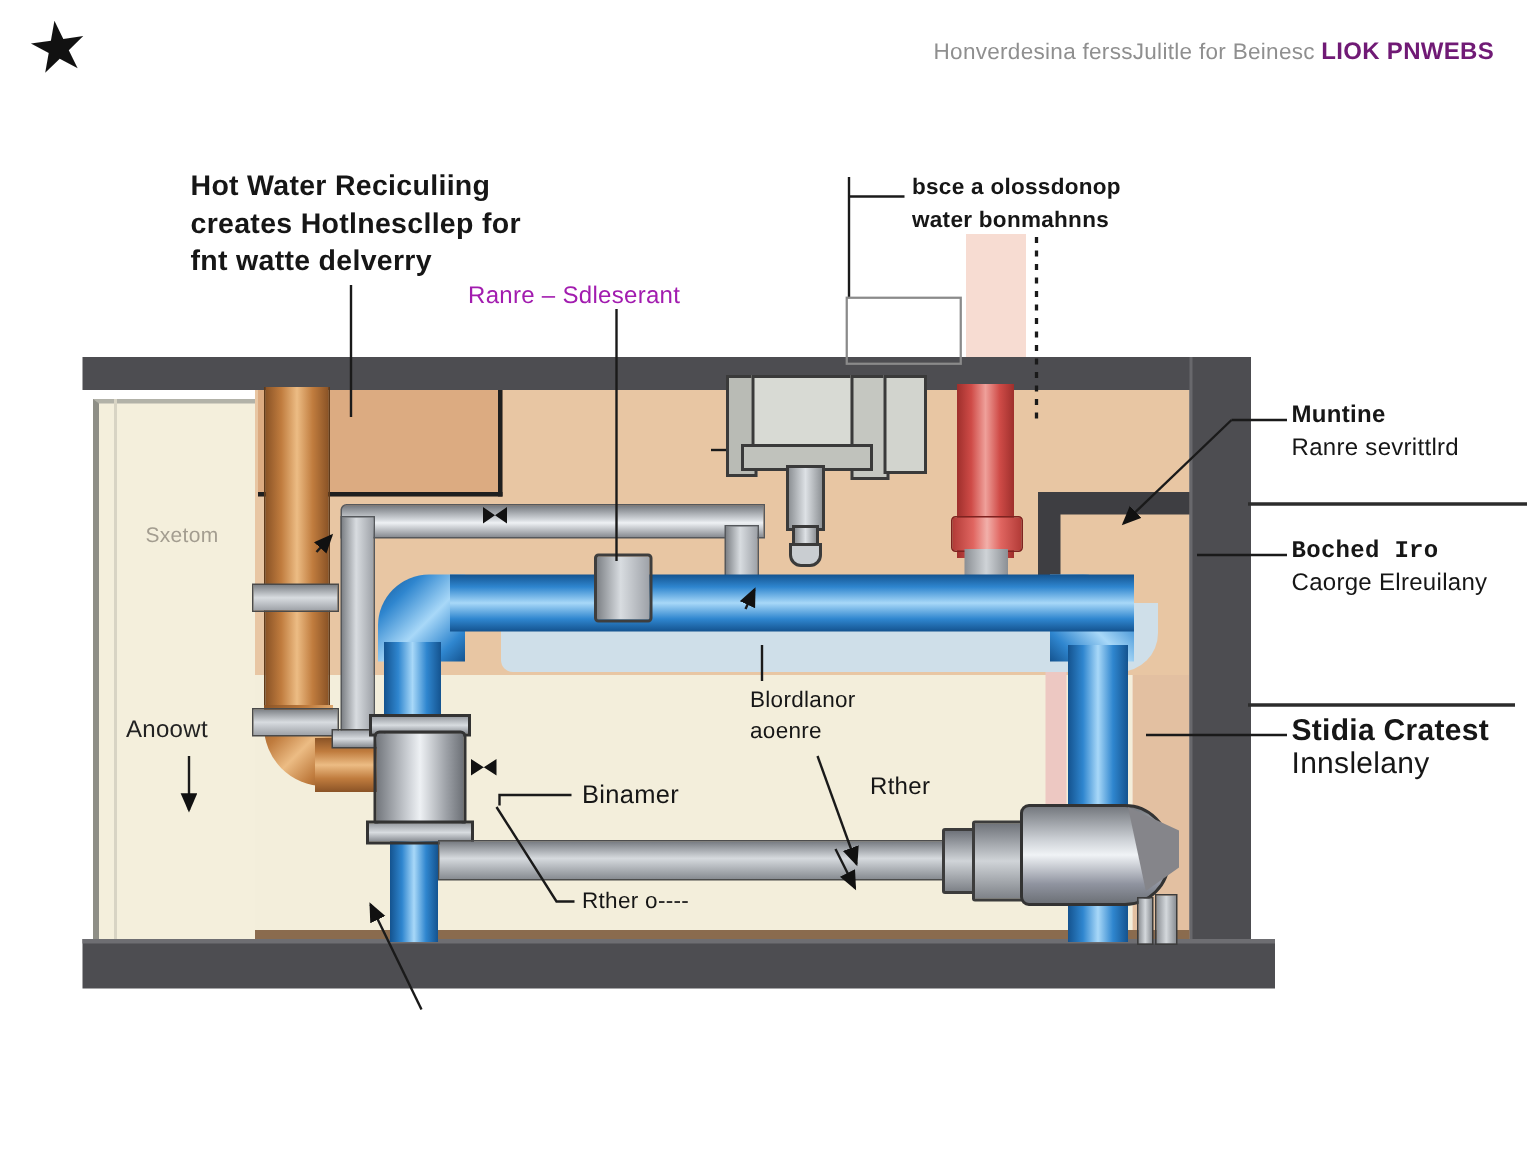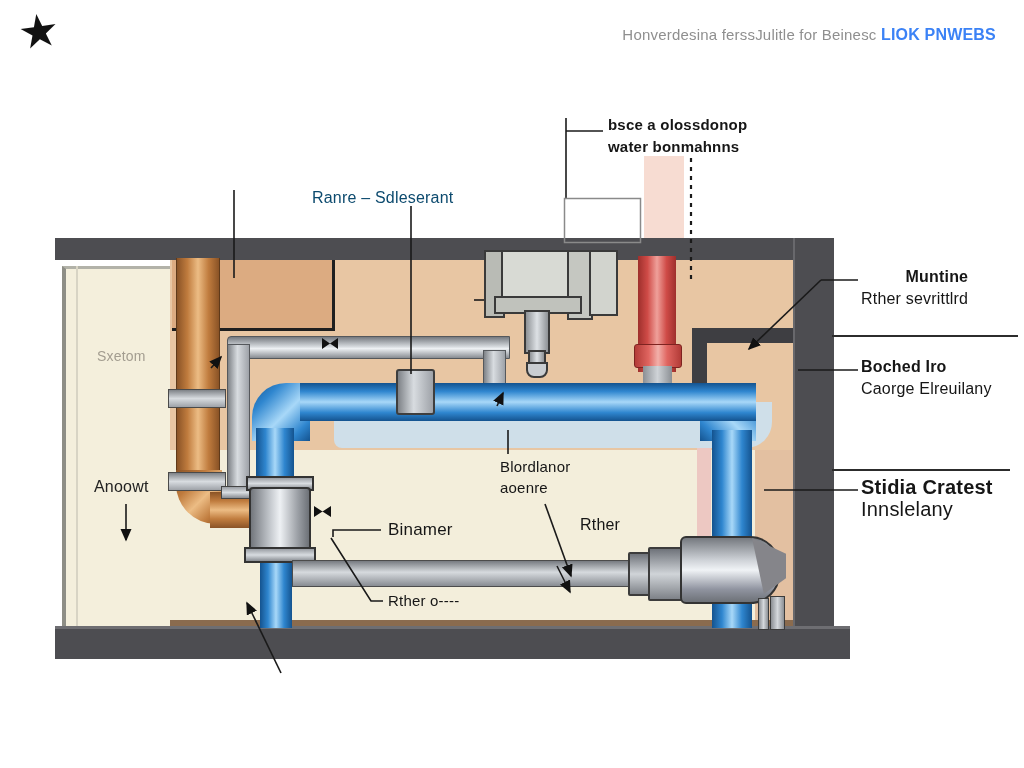--- a/index.html
+++ b/index.html
@@ -143,36 +143,41 @@
     </g>
     <g fill="#111">
       <path d="M322,338 L338,349 L338,338 L322,349 Z"></path>
       <path d="M314,506 L331,517 L331,506 L314,517 Z"></path>
     </g>
   </svg>
 
   <div class="lbl" style="left:18px;top:4px;font-size:46px;color:#111;transform:rotate(-8deg);">★</div>
 
   <div class="lbl" style="right:28px;left:auto;top:26px;position:absolute;">
-    <span style="font-size:15px;color:#8f8f8f;">Honverdesina ferssJulitle for Beinesc </span><span style="font-size:16px;color:#3b82f6;font-weight:bold;">LIOK PNWEBS</span>
-  </div>
-
+    <span style="font-size:15px;color:#8f8f8f;">Honverdesina ferssJulitle for Beinesc </span><span style="font-size:16px;color:#701a75;font-weight:bold;">LIOK PNWEBS</span>
+  </div>
+
+  <div class="lbl" style="left:127px;top:112px;font-size:19px;font-weight:bold;line-height:25px;">
+    <div>Hot Water Reciculiing</div>
+    <div>creates Hotlnescllep for</div>
+    <div>fnt watte delverry</div>
+  </div>
 
   <div class="lbl" style="left:608px;top:116px;font-size:15px;font-weight:600;">bsce a olossdonop</div>
   <div class="lbl" style="left:608px;top:138px;font-size:15px;font-weight:600;">water bonmahnns</div>
 
-  <div class="lbl" style="left:312px;top:189px;font-size:16px;color:#0c4a6e;text-align:right;">Ranre – Sdleserant</div>
-
-  <div class="lbl" style="left:861px;top:266px;font-size:16px;line-height:22px;text-align:right;">
+  <div class="lbl" style="left:312px;top:189px;font-size:16px;color:#a21caf;text-align:right;">Ranre – Sdleserant</div>
+
+  <div class="lbl" style="left:861px;top:266px;font-size:16px;line-height:22px;">
     <div style="font-weight:600;">Muntine</div>
-    <div>Rther sevrittlrd</div>
+    <div>Ranre sevrittlrd</div>
   </div>
 
   <div class="lbl" style="left:861px;top:356px;font-size:16px;line-height:22px;">
-    <div style="font-weight:600;">Boched Iro</div>
+    <div style="font-weight:600;font-family:Liberation Mono, monospace;">Boched Iro</div>
     <div>Caorge Elreuilany</div>
   </div>
 
   <div class="lbl" style="left:861px;top:476px;font-size:20px;line-height:22px;">
     <div style="font-weight:600;">Stidia Cratest</div>
     <div>Innslelany</div>
   </div>
 
   <div class="lbl" style="left:500px;top:456px;font-size:15px;line-height:21px;">
     <div>Blordlanor</div>
@@ -180,16 +185,16 @@
   </div>
 
   <div class="lbl" style="left:388px;top:520px;font-size:17px;">Binamer</div>
 
   <div class="lbl" style="left:388px;top:592px;font-size:15px;">Rther o----</div>
 
   <div class="lbl" style="left:580px;top:516px;font-size:16px;">Rther</div>
 
   <div class="lbl" style="left:97px;top:348px;font-size:14px;color:#a39d90;">Sxetom</div>
 
-  <div class="lbl" style="left:94px;top:478px;font-size:16px;color:#222;">Anoowt</div>
+  <div class="lbl" style="left:84px;top:478px;font-size:16px;color:#222;">Anoowt</div>
 
 
 </div>
 
 </body></html>

